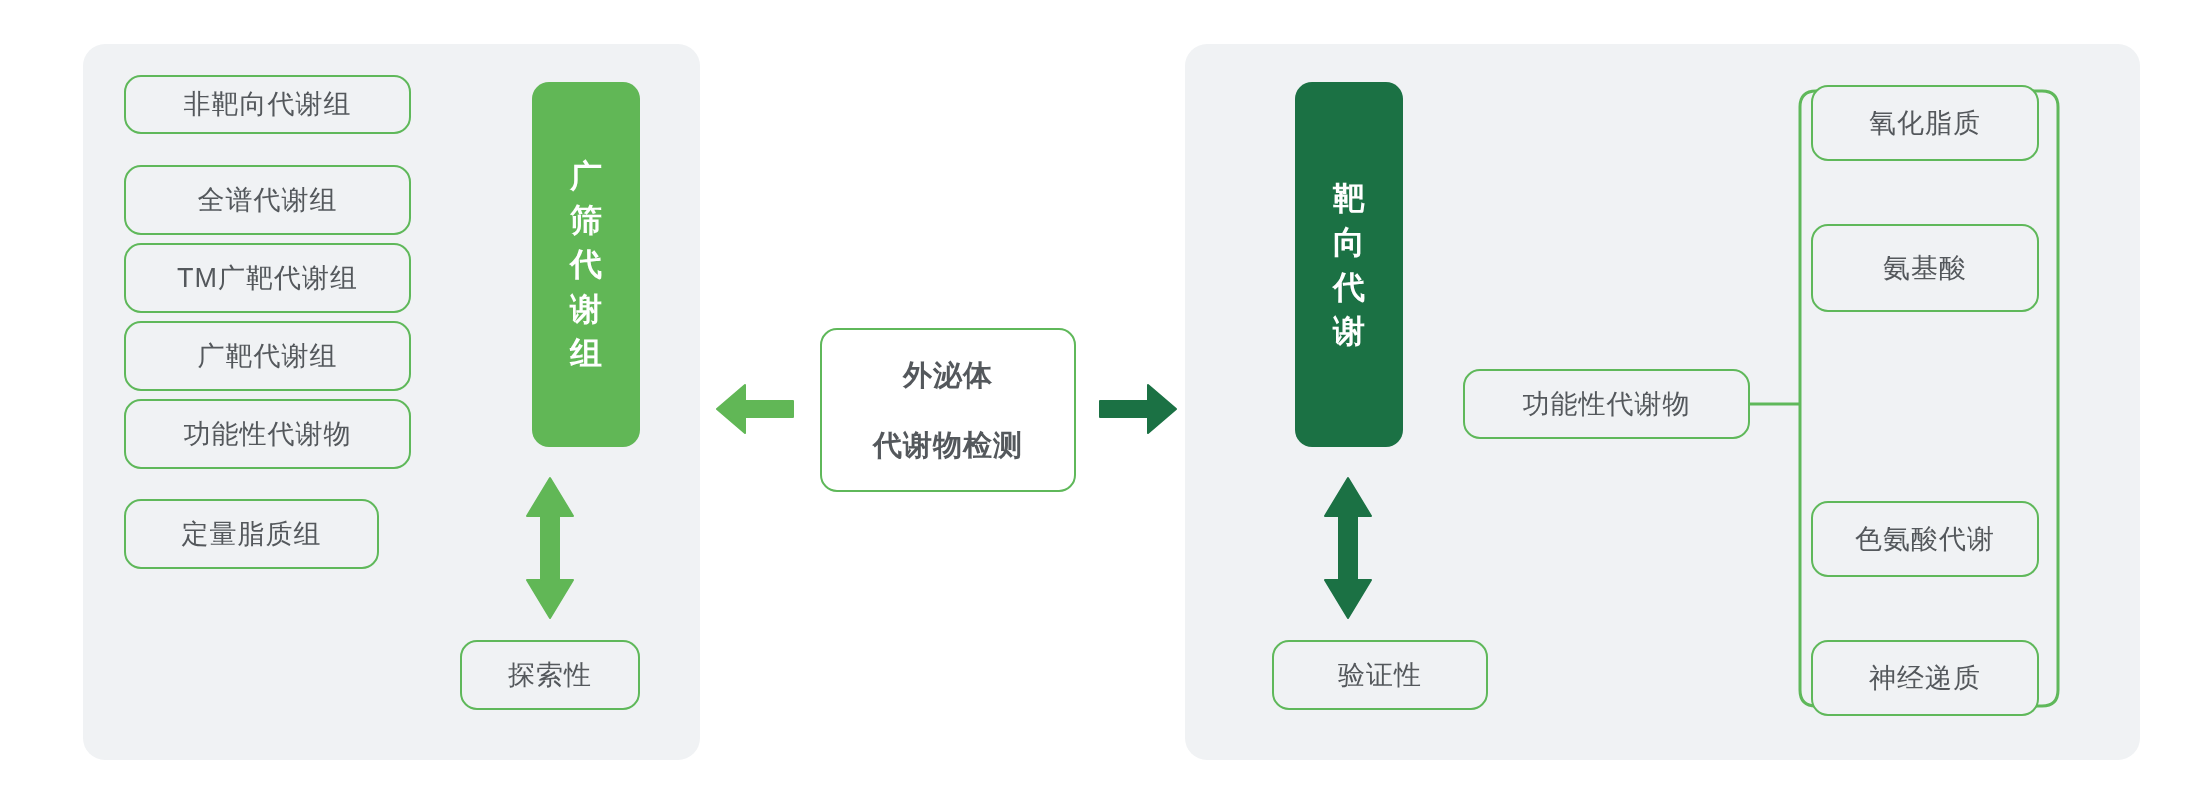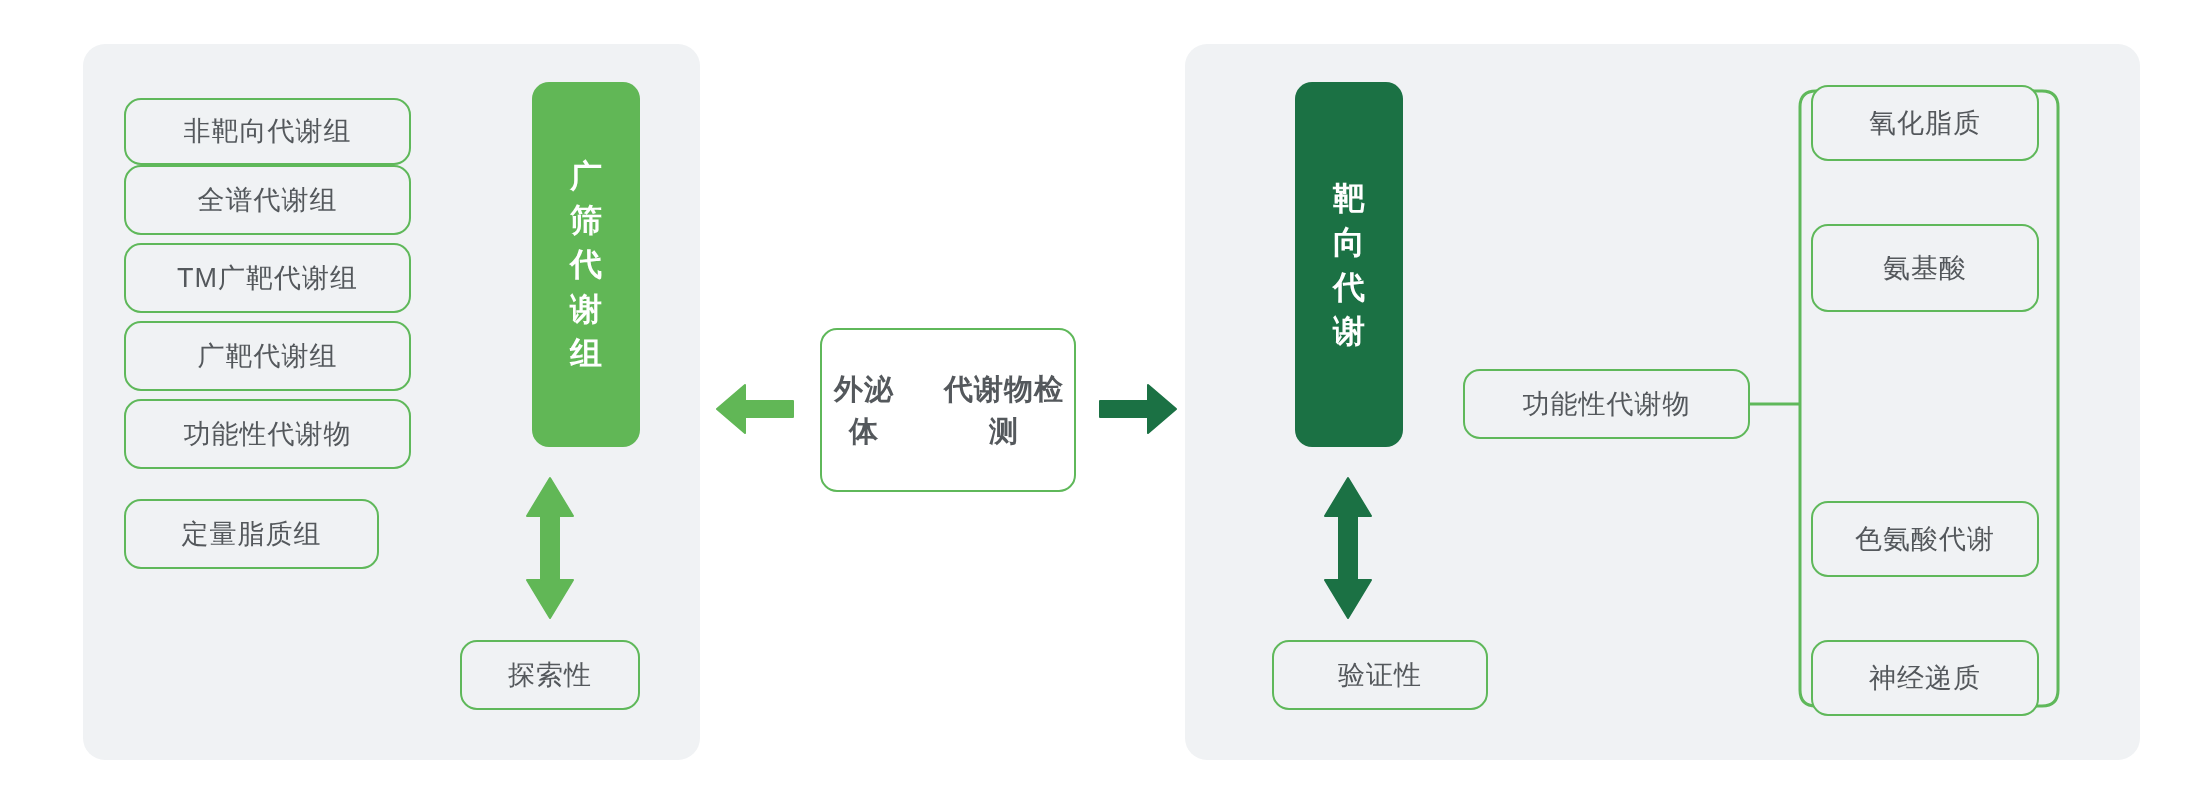--- a/index.html
+++ b/index.html
@@ -74,21 +74,21 @@
     position: absolute;
     box-sizing: border-box;
     border: 2.5px solid #5fb85a;
     border-radius: 17px;
     background: #ffffff;
     color: #54585c;
     font-size: 29px;
     font-weight: bold;
     line-height: 1.45;
     display: flex;
-    flex-direction: row;
+    flex-direction: column;
     align-items: center;
     justify-content: center;
     text-align: center;
     letter-spacing: 1px;
     gap: 28px;
   }
 
   
   #vec {
     position: absolute;
@@ -125,21 +125,21 @@
       <path d="M 1348 478 L 1371 516 L 1357 516 L 1357 580 L 1371 580 L 1348 618 L 1325 580 L 1339 580 L 1339 516 L 1325 516 Z" fill="#1b7144" stroke="#1b7144" stroke-width="2" stroke-linejoin="round"></path>
     </g>
 
     <path d="M 1750 404 L 1800 404" fill="none" stroke="#5fb85a" stroke-width="3"></path>
 
     <path d="M 1830 91 L 1816 91 Q 1800 91 1800 107 L 1800 690 Q 1800 706 1816 706 L 1830 706" fill="none" stroke="#5fb85a" stroke-width="3"></path>
 
     <path d="M 2028 91 L 2042 91 Q 2058 91 2058 107 L 2058 690 Q 2058 706 2042 706 L 2028 706" fill="none" stroke="#5fb85a" stroke-width="3"></path>
   </svg>
 
-  <div class="pill" style="left:124px; top:98px; width:287px; height:67px;justify-content:center;">
+  <div class="pill" style="left:124px; top:75px; width:287px; height:59px;justify-content:center;">
     <span>非靶向代谢组</span>
   </div>
   <div class="pill" style="left:124px; top:165px; width:287px; height:70px;">
     <span>全谱代谢组</span>
   </div>
   <div class="pill" style="left:124px; top:243px; width:287px; height:70px;">
     <span>TM广靶代谢组</span>
   </div>
   <div class="pill" style="left:124px; top:321px; width:287px; height:70px;">
     <span>广靶代谢组</span>

